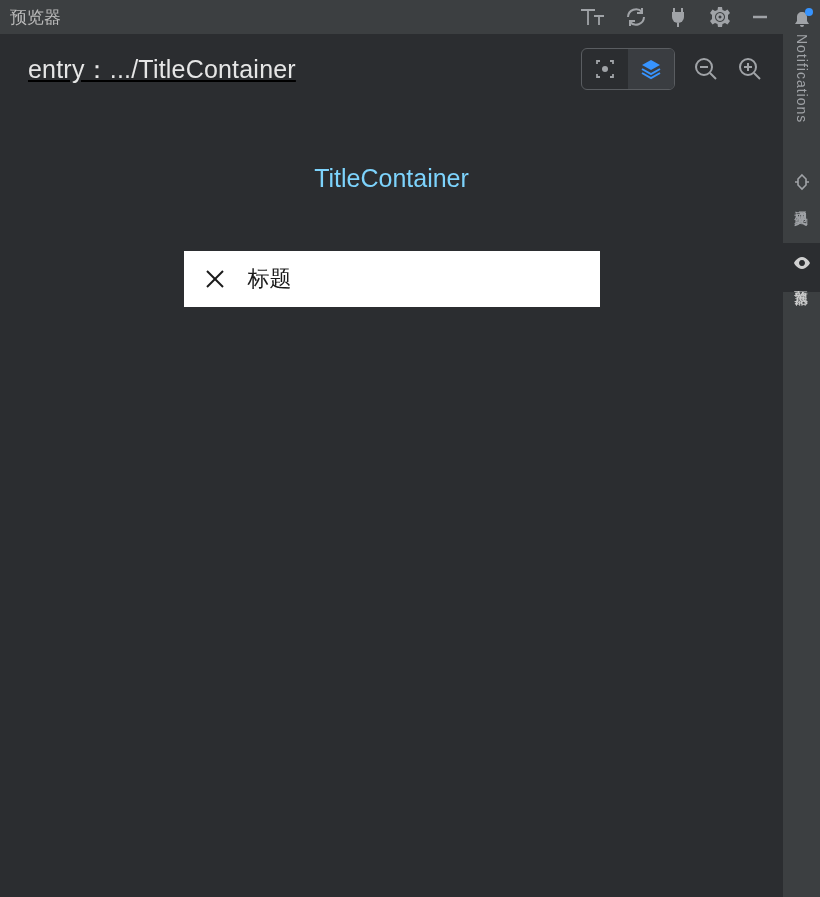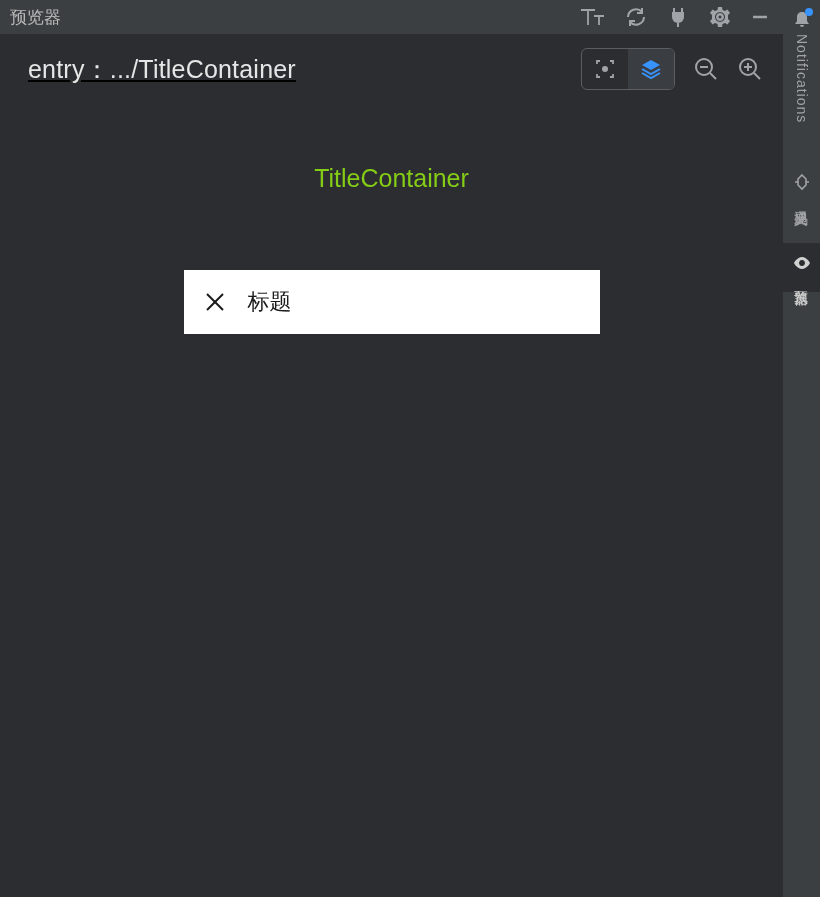--- a/index.html
+++ b/index.html
@@ -94,28 +94,28 @@
     
     .preview-area {
       flex: 1;
       background: #2b2d30;
       display: flex;
       flex-direction: column;
       align-items: center;
       padding-top: 60px;
     }
     .component-title {
-      color: #84cc16;
+      color: #7dd3fc;
       font-size: 25px;
       font-weight: 400;
-      margin-bottom: 77px;
+      margin-bottom: 58px;
     }
     .title-container {
       width: 416px;
-      height: 64px;
+      height: 56px;
       background: #ffffff;
       display: flex;
       align-items: center;
       padding: 0 20px;
       gap: 22px;
     }
     .title-container-x {
       color: #1a1a1a;
     }
     .title-container-text {

